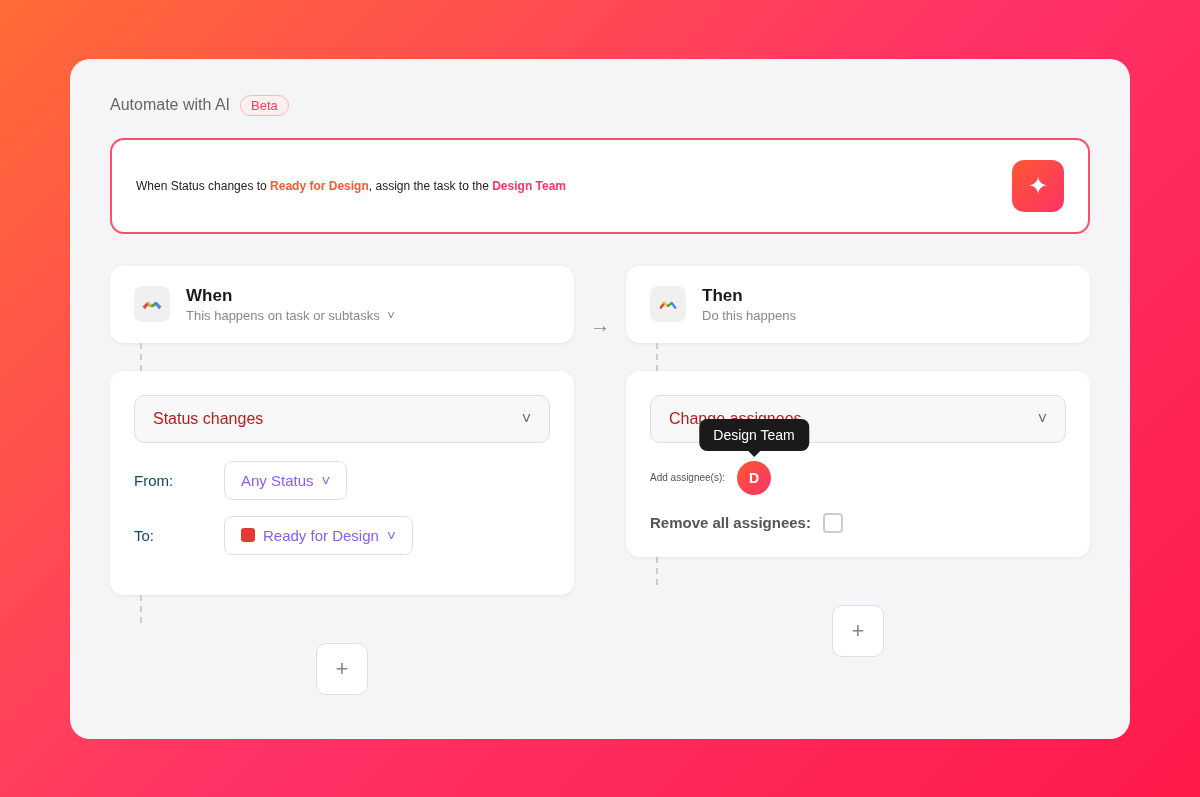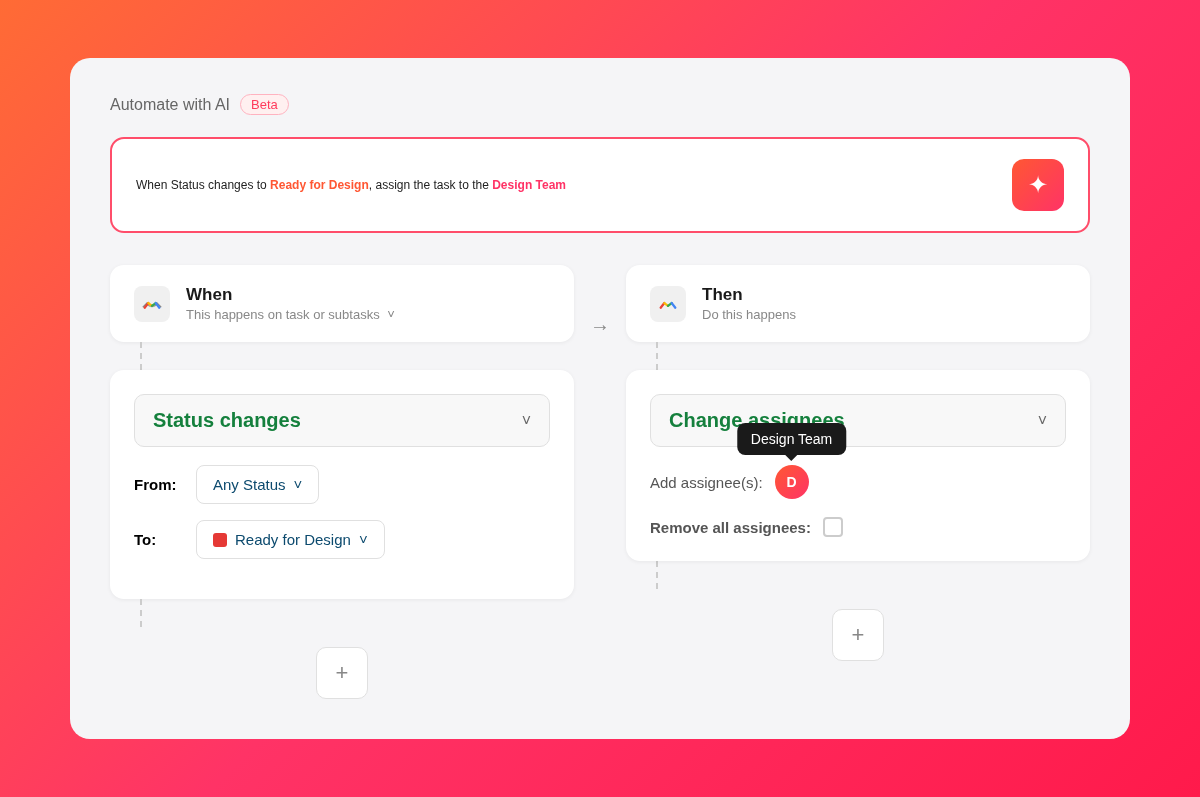--- a/index.html
+++ b/index.html
@@ -158,52 +158,53 @@
       align-items: center;
       justify-content: space-between;
       background: #f8f8f8;
       border: 1.5px solid #e0e0e0;
       border-radius: 10px;
       padding: 14px 18px;
       cursor: pointer;
       margin-bottom: 18px;
     }
     .select-label {
-      font-size: 20px;
-      font-weight: 700;
-      color: #15803d;
+      font-size: 16px;
+      font-weight: 400;
+      color: #b91c1c;
     }
     .chevron-icon {
       color: #666;
       font-size: 16px;
     }
     .field-row {
       display: flex;
       align-items: center;
       gap: 12px;
       margin-bottom: 16px;
     }
     .field-label {
       font-size: 15px;
-      color: #000000;
-      font-weight: 700;
+      color: #0c4a6e;
+      font-weight: 400;
       min-width: 50px;
     }
     .field-value {
       background: #fff;
       border: 1.5px solid #e0e0e0;
       border-radius: 8px;
       padding: 10px 16px;
       font-size: 15px;
-      color: #0c4a6e;
+      color: #8b5cf6;
       display: flex;
       align-items: center;
       gap: 8px;
       cursor: pointer;
       font-weight: 500;
+      margin-left: 28px;
     }
     .status-dot {
       width: 14px;
       height: 14px;
       background: #e53935;
       border-radius: 3px;
       flex-shrink: 0;
     }
     .add-step-btn {
       background: #fff;
@@ -228,21 +229,21 @@
       position: relative;
     }
     .assignee-row {
       display: flex;
       align-items: center;
       gap: 12px;
       margin-bottom: 18px;
       position: relative;
     }
     .assignee-label {
-      font-size: 15px;
+      font-size: 10px;
       color: #555;
       font-weight: 500;
     }
     .assignee-avatar {
       width: 34px;
       height: 34px;
       border-radius: 50%;
       background: linear-gradient(135deg, #ff5733, #ff3366);
       display: flex;
       align-items: center;

